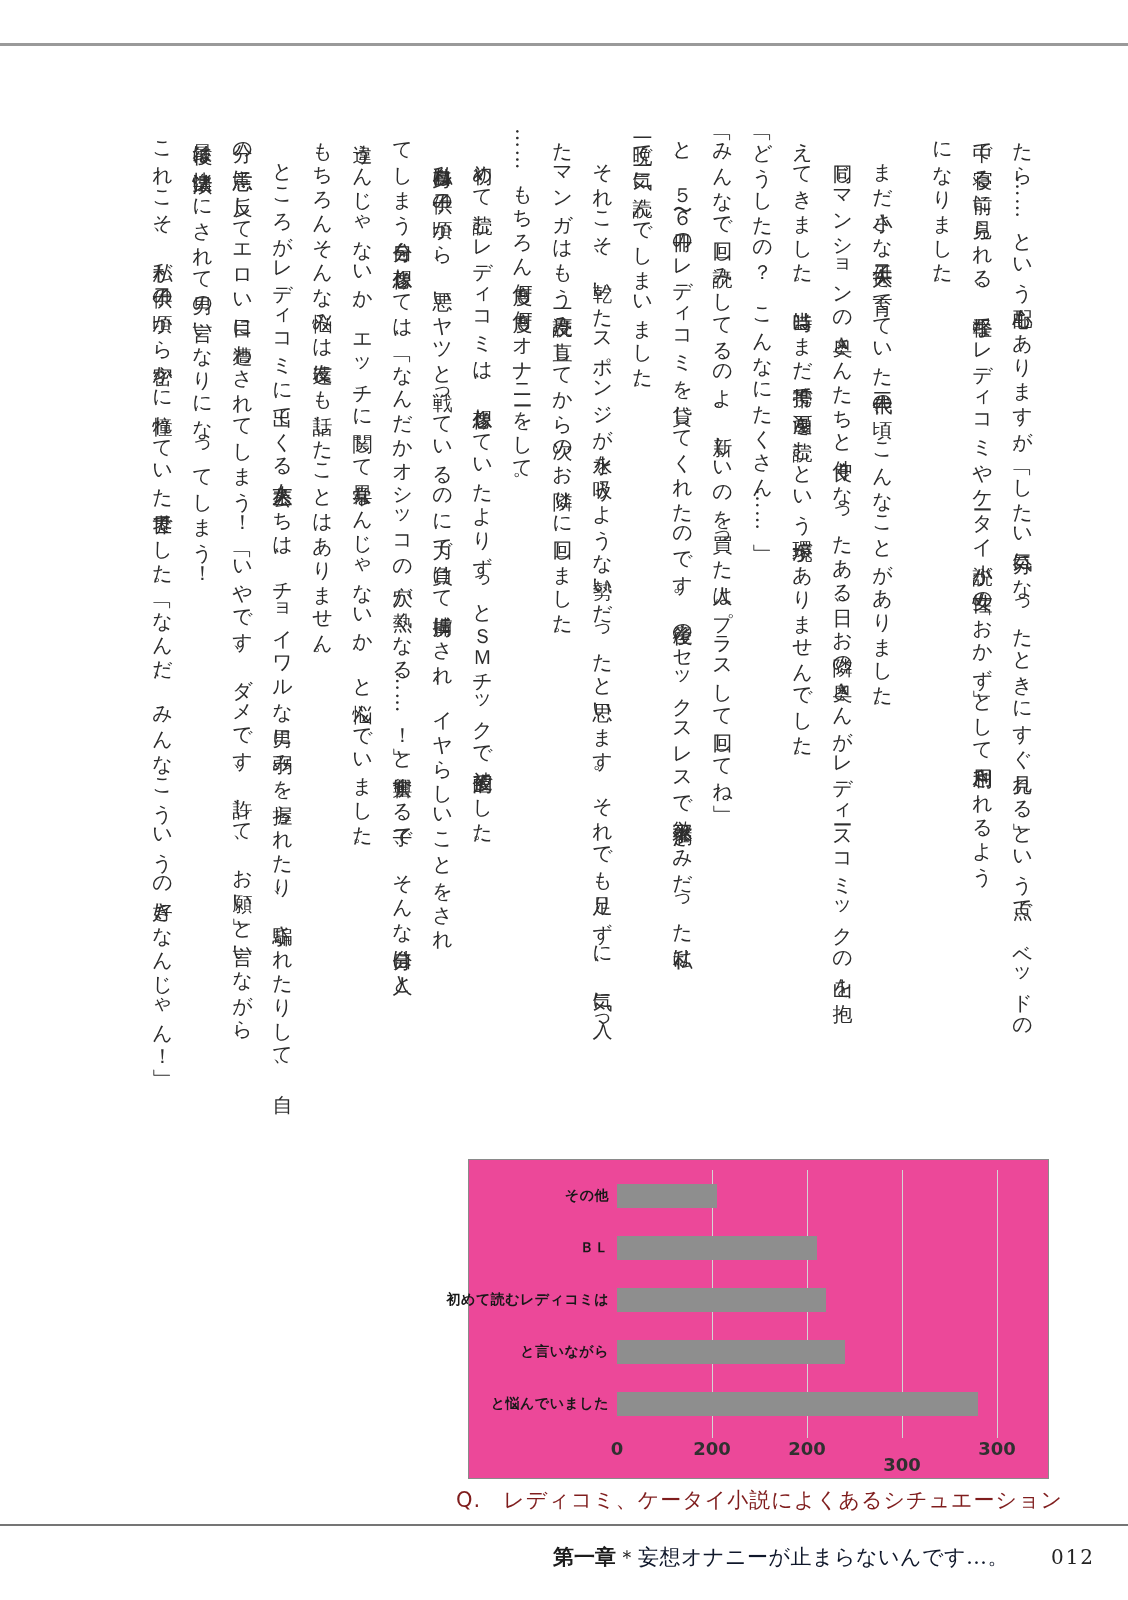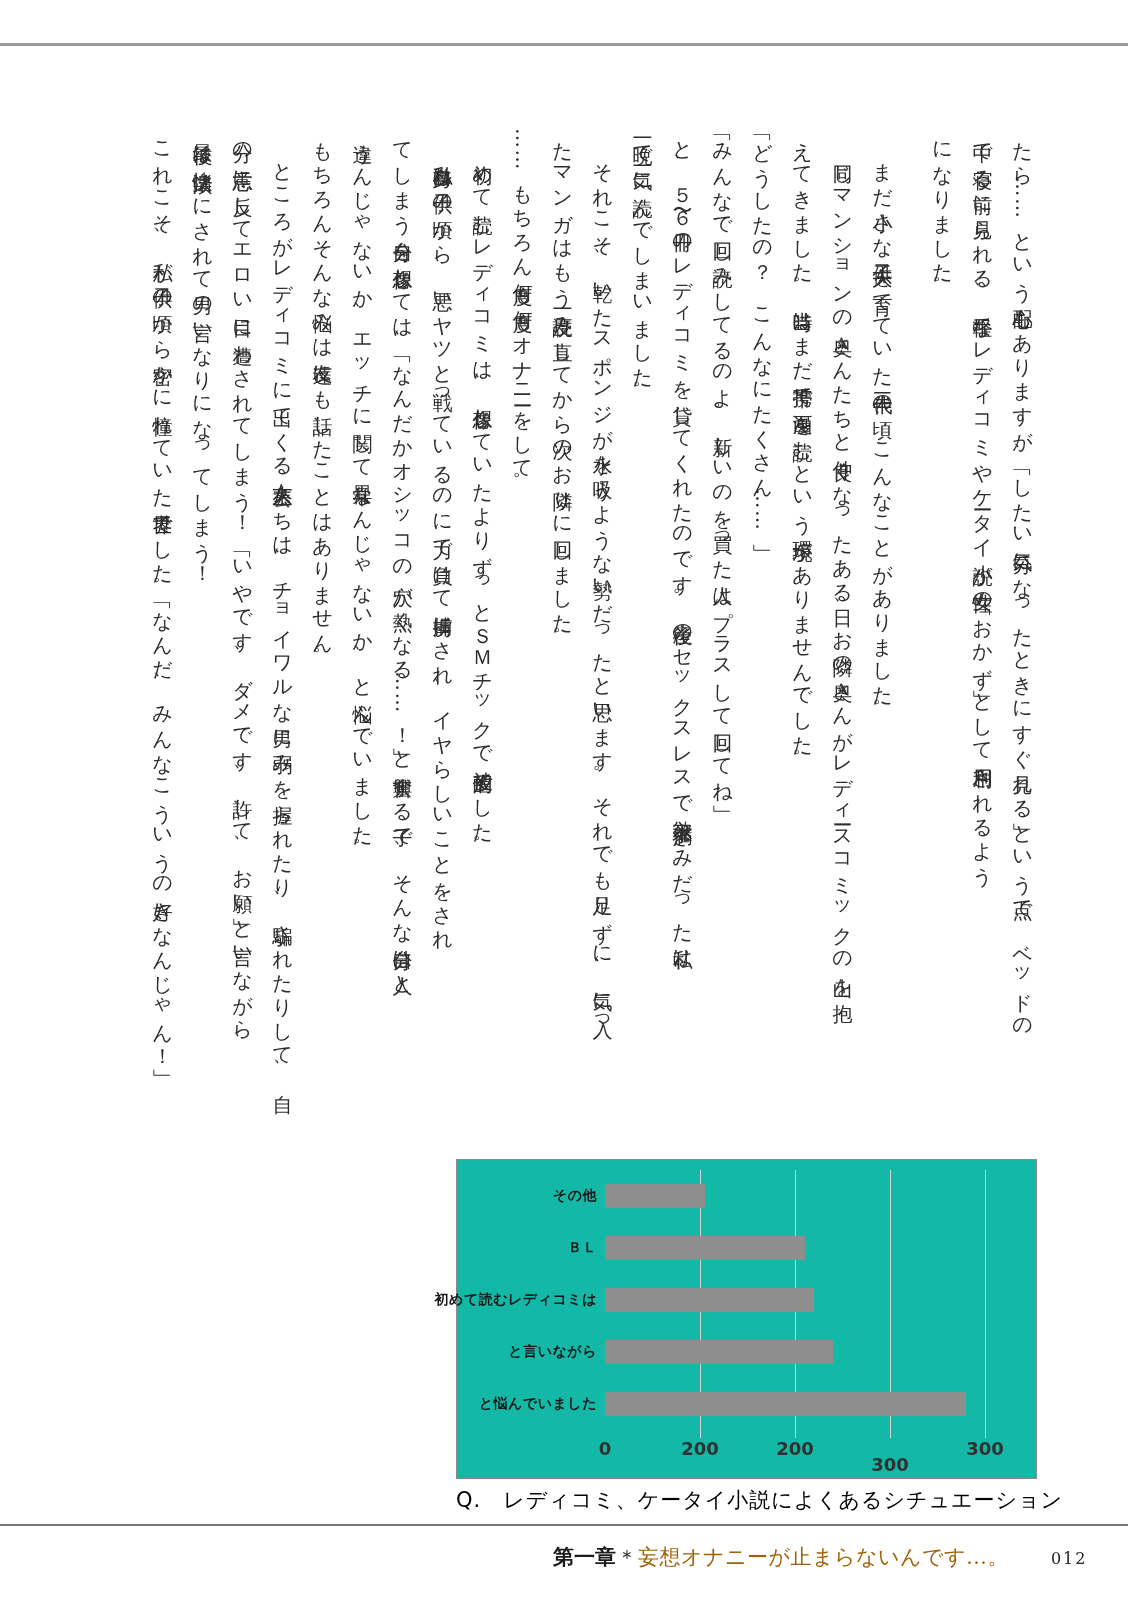--- a/index.html
+++ b/index.html
@@ -45,24 +45,24 @@
   .tcol {
     line-height: 40px;
     white-space: nowrap;
   }
   .tcol.gap {
     width: 20px;
   }
   
   .chart-box {
     position: absolute;
-    left: 456px; top: 1159px;
+    left: 468px; top: 1159px;
     width: 579px; height: 318px;
     border: 1px solid #8a8a8a;
-    background: #14b8a6;
+    background: #ec4899;
     font-family: "DejaVu Sans", "Liberation Sans", sans-serif;
     text-decoration: underline;
   }
   .plot {
     position: absolute;
     left: 148px; top: 10px;
     width: 380px; height: 260px;
   }
   .gridline {
     position: absolute;
@@ -103,21 +103,21 @@
     font-size: 18px;
     font-weight: bold;
     color: #303030;
     top: 2px;
   }
   .chart-caption {
     position: absolute;
     left: 456px; top: 1486px;
     font-family: "DejaVu Sans", "Liberation Sans", sans-serif;
     font-size: 21px;
-    color: #000000;
+    color: #7f1d1d;
     letter-spacing: 1px;
     white-space: nowrap;
   }
   
   .footer {
     position: absolute;
     left: 553px; top: 1543px;
     display: flex;
     align-items: baseline;
     white-space: nowrap;
@@ -129,25 +129,25 @@
     font-size: 21px;
     color: #1c1c1c;
   }
   .footer .sep {
     font-size: 20px;
     color: #1c1c1c;
     margin: 0 1px;
   }
   .footer .chapter-title {
     font-size: 21px;
-    color: #a16207;
+    color: #0f172a;
     letter-spacing: 0.5px;
   }
   .footer .page-num {
-    font-size: 16px;
+    font-size: 20px;
     color: #242424;
     margin-left: 42px;
     letter-spacing: 2px;
   }
 </style>
 </head>
 <body>
 
 <div id="page">
 

